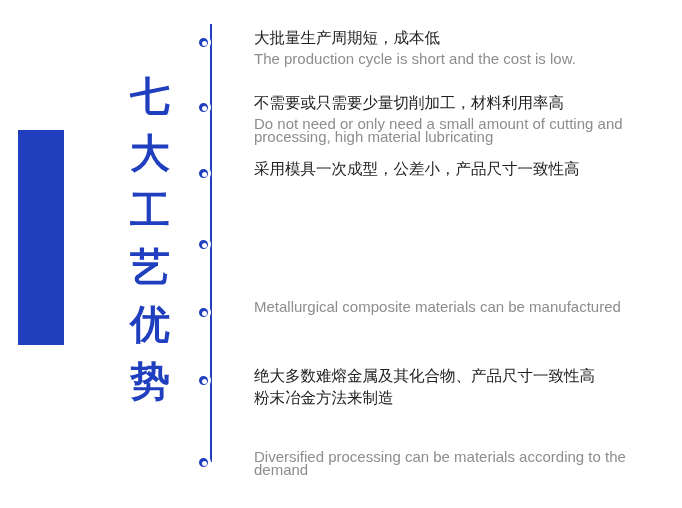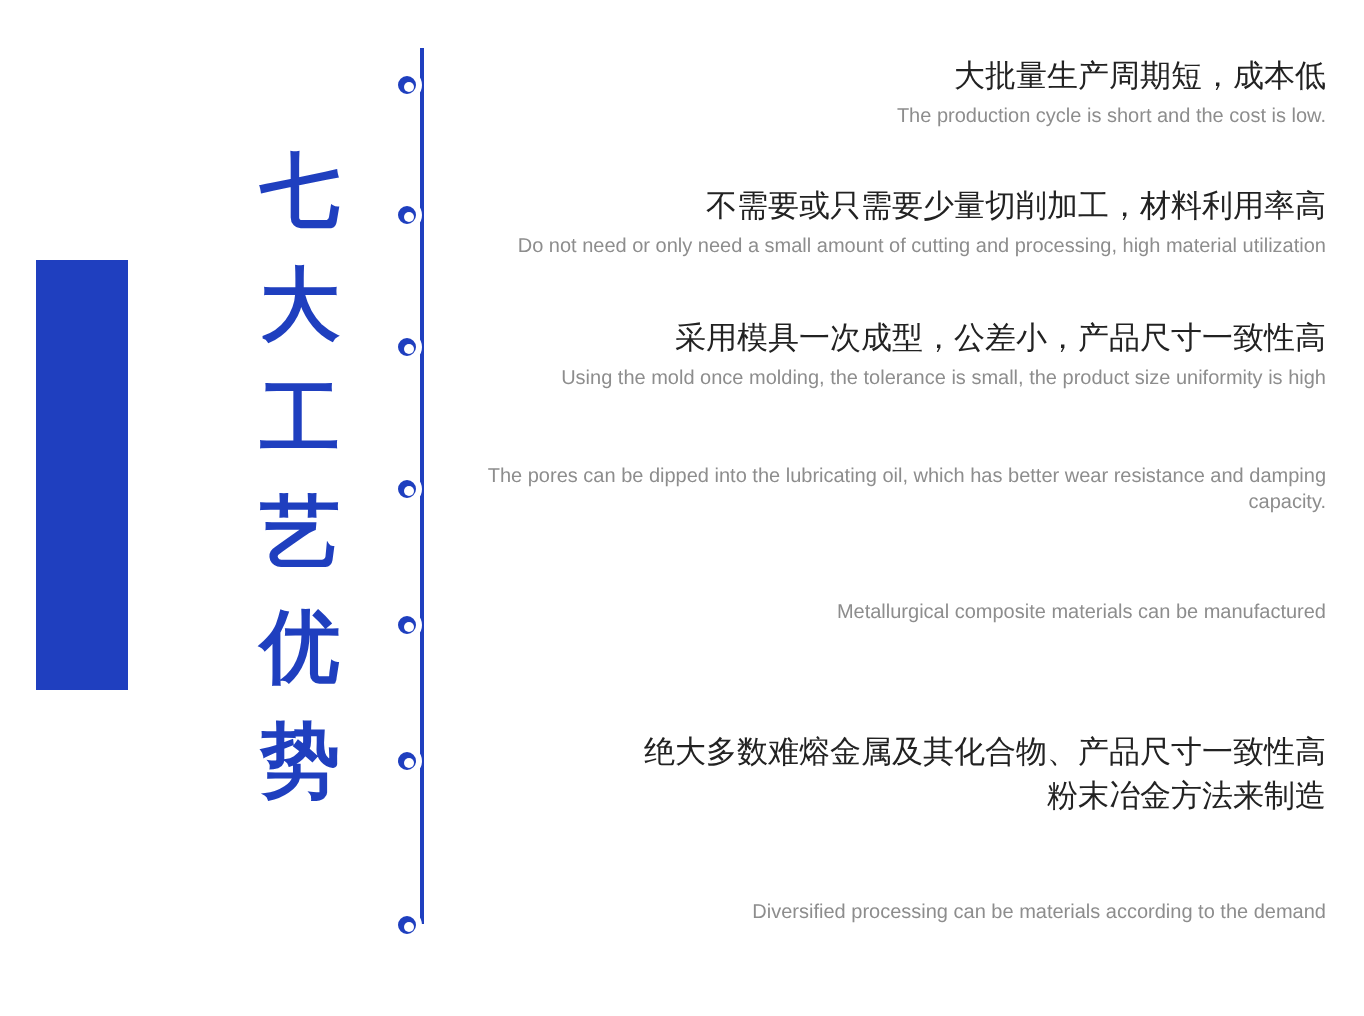--- a/index.html
+++ b/index.html
@@ -95,36 +95,35 @@
     position: absolute;
     left: 3px;
     top: 3px;
     width: 5px;
     height: 5px;
     border-radius: 50%;
     background: #ffffff;
   }
   .item-body {
     position: absolute;
-    left: 47px;
+    left: 58px;
     top: 0;
     width: 420px;
-    text-align: right;
   }
   .cn {
     color: #222222;
     font-size: 15.5px;
     line-height: 22px;
     font-family: "DejaVu Sans", sans-serif;
     white-space: pre-line;
   }
   .en {
     margin-top: 3px;
     color: #8d8d8d;
-    font-size: 10px;
+    font-size: 15px;
     line-height: 13px;
     font-family: "Liberation Sans", sans-serif;
   }
 </style>
 </head>
 <body>
 
 <div id="root">
 
   <div class="banner">
@@ -147,36 +146,34 @@
     <div class="item-body">
       <div class="cn">大批量生产周期短，成本低</div>
       <div class="en">The production cycle is short and the cost is low.</div>
     </div>
   </div>
 
   <div class="item" style="top:92px">
     <div class="dot"></div>
     <div class="item-body">
       <div class="cn">不需要或只需要少量切削加工，材料利用率高</div>
-      <div class="en">Do not need or only need a small amount of cutting and processing, high material utilization</div>
+      <div class="en">Do not need or only need a small amount of cutting and processing, high material lubricating</div>
     </div>
   </div>
 
   <div class="item" style="top:158px">
     <div class="dot"></div>
     <div class="item-body">
       <div class="cn">采用模具一次成型，公差小，产品尺寸一致性高</div>
-      <div class="en">Using the mold once molding, the tolerance is small, the product size uniformity is high</div>
     </div>
   </div>
 
   <div class="item" style="top:229px">
     <div class="dot"></div>
     <div class="item-body">
-      <div class="en">The pores can be dipped into the lubricating oil, which has better wear resistance and damping capacity.</div>
     </div>
   </div>
 
   <div class="item" style="top:297px">
     <div class="dot"></div>
     <div class="item-body">
       <div class="en">Metallurgical composite materials can be manufactured</div>
     </div>
   </div>
 

